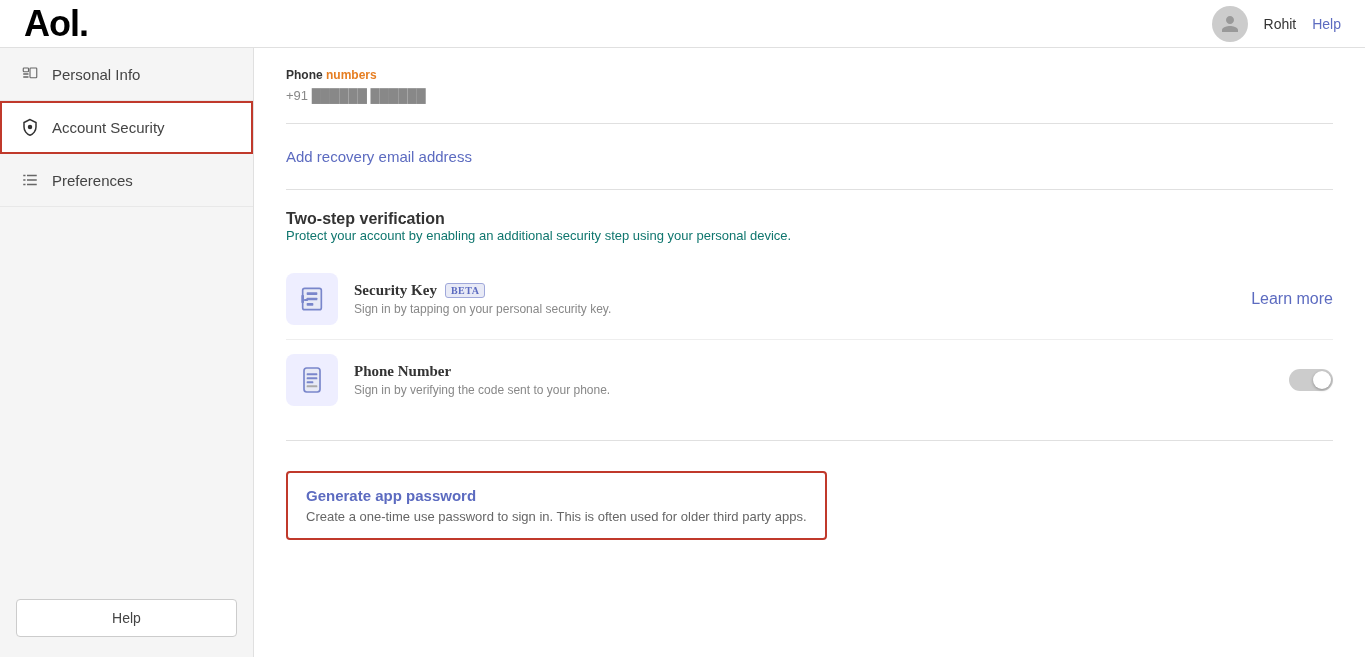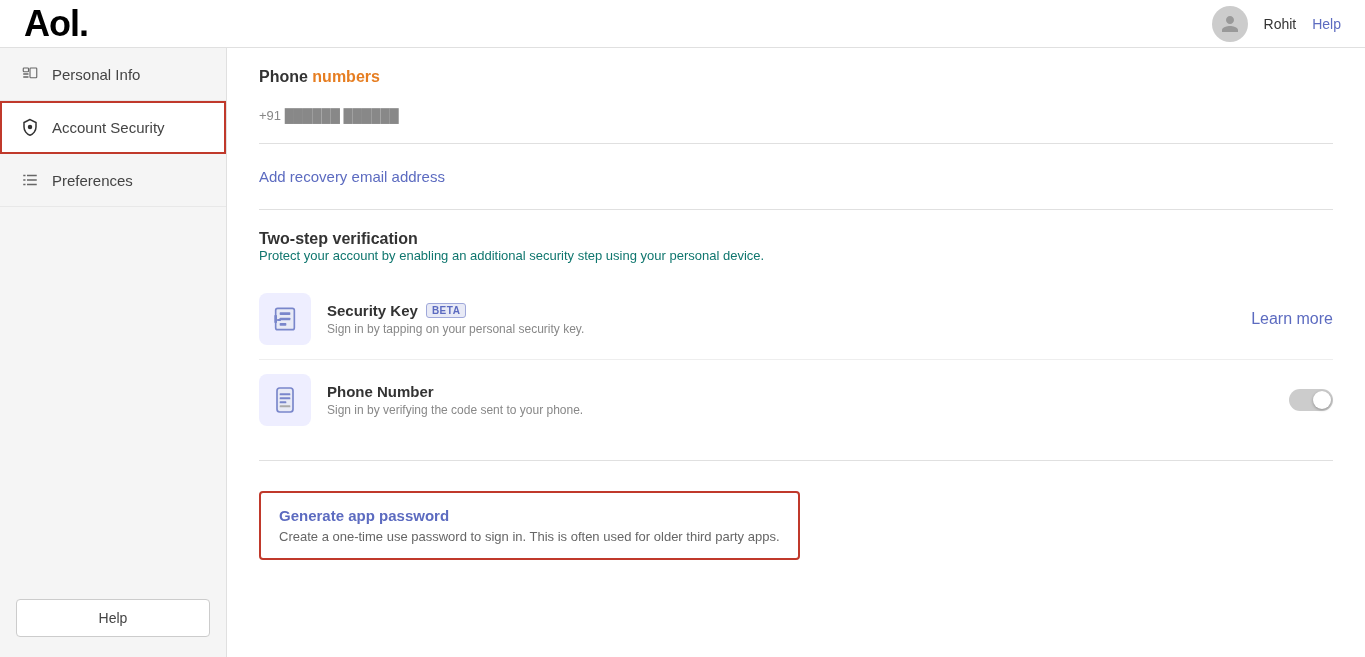--- a/index.html
+++ b/index.html
@@ -50,21 +50,21 @@
 
     
     .main-layout {
       display: flex;
       flex: 1;
       overflow: hidden;
     }
 
     
     .sidebar {
-      width: 227px;
+      width: 254px;
       background: #f5f5f5;
       border-right: 1px solid #e0e0e0;
       display: flex;
       flex-direction: column;
       flex-shrink: 0;
     }
     .sidebar-nav {
       flex: 1;
     }
     .sidebar-item {
@@ -117,24 +117,24 @@
     .section {
       border-bottom: 1px solid #e0e0e0;
       padding: 20px 0;
     }
     .section:last-child {
       border-bottom: none;
     }
 
     
     .section-title {
-      font-size: 16px;
+      font-size: 12px;
       font-weight: 600;
       color: #333;
-      margin-bottom: 22px;
+      margin-bottom: 6px;
     }
     .phone-value {
       font-size: 13px;
       color: #888;
       margin-top: 2px;
     }
 
     
     .recovery-link {
       font-size: 15px;
@@ -183,20 +183,21 @@
     .verification-text {
       flex: 1;
     }
     .verification-name {
       font-size: 15px;
       font-weight: 600;
       color: #333;
       display: flex;
       align-items: center;
       gap: 8px;
+      font-family: Liberation Serif, serif;
     }
     .beta-badge {
       background: #e8eaf6;
       color: #5c6bc0;
       border: 1px solid #9fa8da;
       font-size: 10px;
       font-weight: 700;
       padding: 1px 5px;
       border-radius: 3px;
       letter-spacing: 0.5px;

